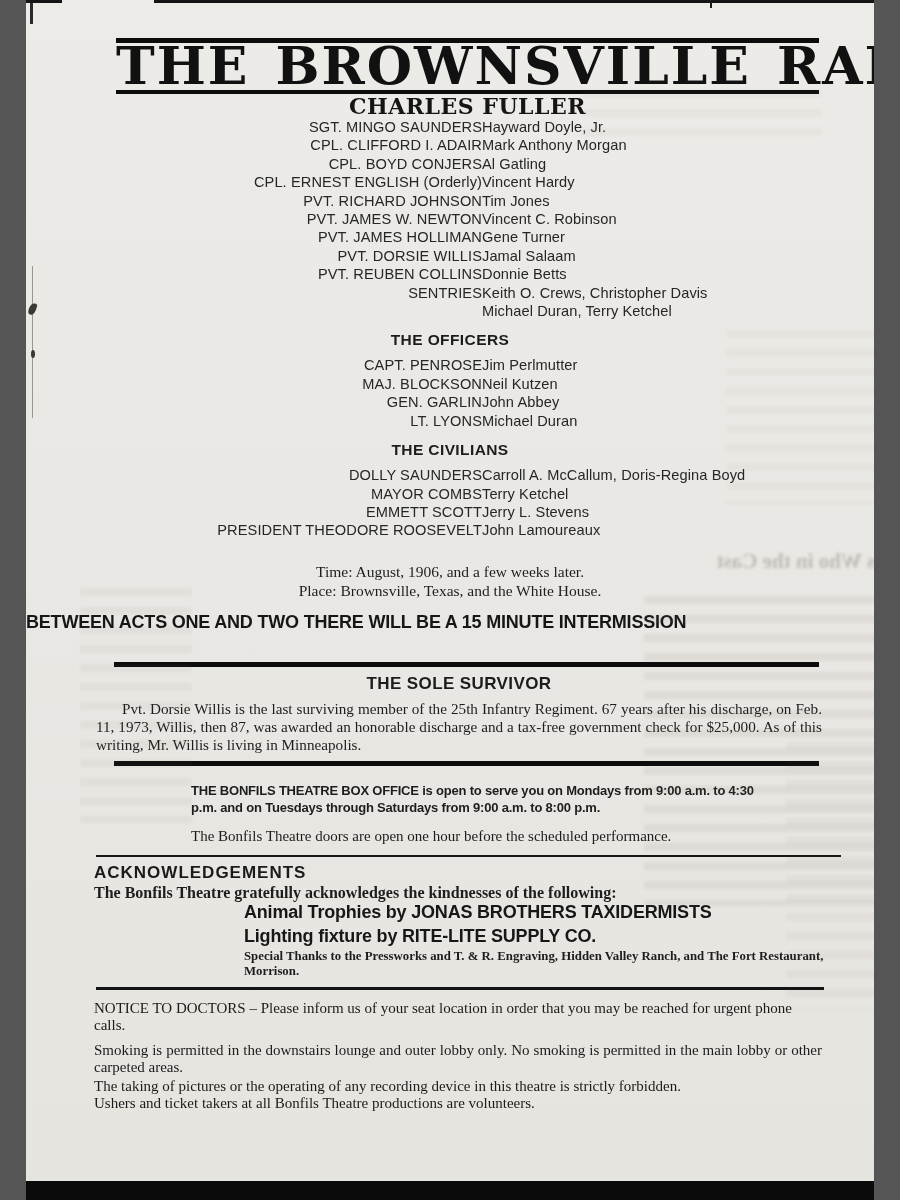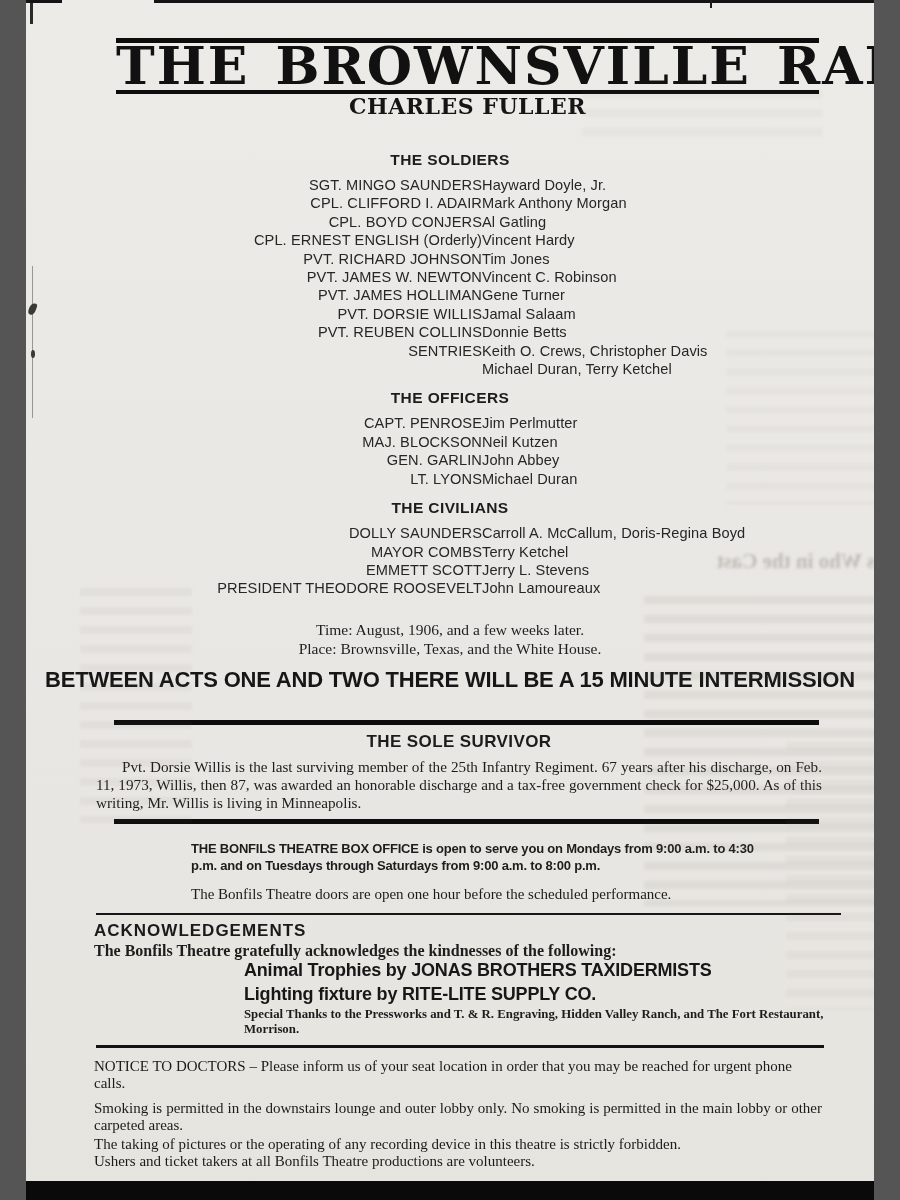--- a/index.html
+++ b/index.html
@@ -52,21 +52,21 @@
   .soldiers-heading{margin-top:32px;margin-bottom:6px;}
   .mid-heading{margin-top:10px;margin-bottom:6px;}
   .cast{
     display:grid;grid-template-columns:386px 1fr;
     margin:0 40px 0 70px;
     font-size:14.6px;line-height:18.4px;letter-spacing:.1px;color:#262626;
   }
   .cast .role{text-align:right;}
   
   .setting{margin-top:22px;text-align:center;font-family:"Liberation Serif",serif;font-size:15.5px;line-height:19px;color:#1e1e1e;}
-  .intermission{margin-top:12px;text-align:center;font-weight:bold;font-size:22px;line-height:20px;letter-spacing:-0.2px;color:#161616;}
+  .intermission{margin-top:12px;font-weight:bold;font-size:18px;line-height:20px;letter-spacing:-0.2px;color:#161616;}
   
   .survivor{margin:30px 52px 0 70px;}
   .survivor .rule-heavy{margin-left:18px;margin-right:3px;}
   .survivor-heading{font-size:17px;margin:7px 0 6px;}
   .survivor-body{
     font-family:"Liberation Serif",serif;font-size:15.2px;line-height:18px;
     text-align:justify;text-indent:26px;color:#1c1c1c;margin:0;
   }
   .survivor .rule-bottom{margin-top:7px;}
   
@@ -110,21 +110,20 @@
   <div class="ghost ghost-stripes ghost-s4"></div>
   <div class="ghost ghost-stripes ghost-s5"></div>
 
   <div class="masthead">
     <div class="rule-heavy"></div>
     <div class="title">THE BROWNSVILLE RAID</div>
     <div class="rule-heavy thin"></div>
     <div class="author">CHARLES FULLER</div>
   </div>
 
-  <div class="sec-heading soldiers-heading">THE SOLDIERS</div>
   <div class="cast">
     <span class="role">SGT. MINGO SAUNDERS</span>
       <span class="actor">Hayward Doyle, Jr.</span>
     <span class="role">CPL. CLIFFORD I. ADAIR</span>
       <span class="actor">Mark Anthony Morgan</span>
     <span class="role">CPL. BOYD CONJERS</span>
       <span class="actor">Al Gatling</span>
     <span class="role">CPL. ERNEST ENGLISH (Orderly)</span>
       <span class="actor">Vincent Hardy</span>
     <span class="role">PVT. RICHARD JOHNSON</span>

